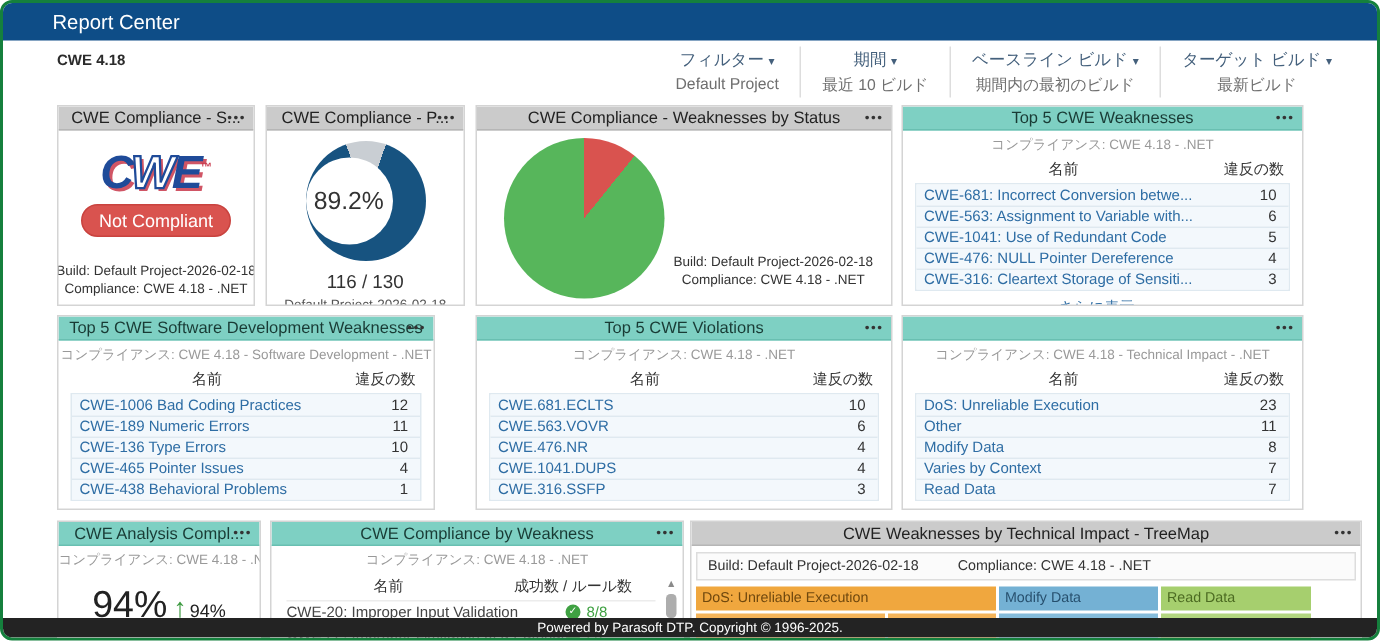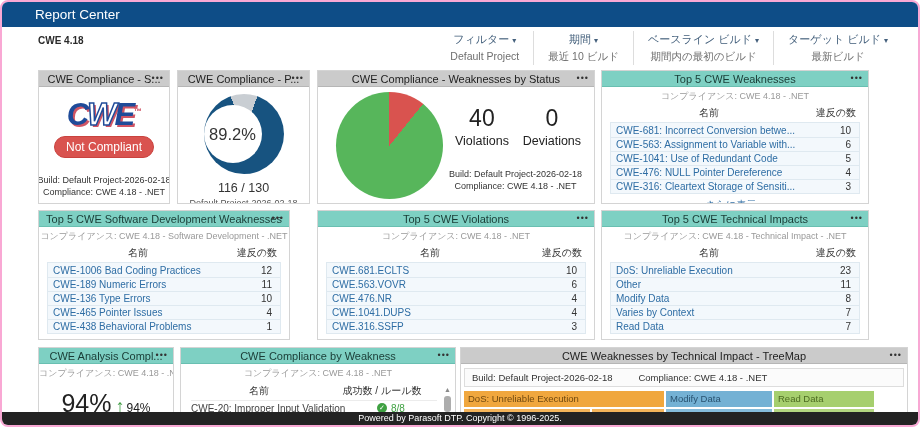--- a/index.html
+++ b/index.html
@@ -1,17 +1,17 @@
 <!DOCTYPE html>
 <html><head>
 <meta charset="utf-8">
 <style>
   * { margin:0; padding:0; box-sizing:border-box; }
   html,body { width:920px; height:427px; background:#fff; font-family:"Liberation Sans", sans-serif; }
-  .frame { position:absolute; inset:0; width:920px; height:427px; border:2px solid #f9a8d4; border-radius:8px; overflow:hidden; background:#fff;text-decoration:underline; }
+  .frame { position:absolute; inset:0; width:920px; height:427px; border:2px solid #15803d; border-radius:8px; overflow:hidden; background:#fff;text-decoration:underline; }
 
   
   .topbar { position:absolute; left:0; right:0; top:0; height:25px; background:#0e4d87; color:#fff; }
   .topbar .apptitle { position:absolute; left:33px; top:0; line-height:25px; font-size:13.5px; }
 
   
   .page-title { position:absolute; left:36px; top:33px; font-size:10px; font-weight:bold; color:#2b2b2b; }
   .filters { position:absolute; top:29px; right:16px; display:flex; align-items:stretch; }
   .filter-group { padding:1px 14px; text-align:center; cursor:pointer; }
   .filter-group + .filter-group { border-left:1px solid #ddd; }
@@ -153,30 +153,20 @@
     </div>
   </div>
 
   <div class="widget" style="left:315px; top:68px; width:278px; height:134px;">
     <div class="w-header gray">
       <span class="w-title">CWE Compliance - Weaknesses by Status</span>
       <span class="menu-dots">•••</span>
     </div>
     <div class="w3-body">
       <div class="pie" id="status-pie" style="background: conic-gradient(rgb(217, 83, 79) 0deg, rgb(217, 83, 79) 10.8%, rgb(87, 182, 91) 10.8%, rgb(87, 182, 91) 100%);"></div>
-      <div class="w3-stats">
-        <div>
-          <div class="stat-value">40</div>
-          <div class="stat-label">Violations</div>
-        </div>
-        <div>
-          <div class="stat-value">0</div>
-          <div class="stat-label">Deviations</div>
-        </div>
-      </div>
       <div class="w3-lines">
         <div>Build: Default Project-2026-02-18</div>
         <div>Compliance: CWE 4.18 - .NET</div>
       </div>
     </div>
   </div>
 
   <div class="widget" style="left:599px; top:68px; width:268px; height:134px;">
     <div class="w-header teal">
       <span class="w-title">Top 5 CWE Weaknesses</span>
@@ -277,21 +267,20 @@
       <div class="trow">
           <a class="tname">CWE.316.SSFP</a>
           <span class="tcount">3</span>
         </div>
     </div>
     <a class="more-link">さらに表示...</a>
   </div>
 
   <div class="widget" style="left:599px; top:208px; width:268px; height:130px;">
     <div class="w-header teal">
-      <span class="w-title">Top 5 CWE Technical Impacts</span>
       <span class="menu-dots">•••</span>
     </div>
     <div class="subtitle">コンプライアンス: CWE 4.18 - Technical Impact - .NET</div>
     <div class="colhead">
       <span class="ch-name">名前</span>
       <span class="ch-count">違反の数</span>
     </div>
     <div class="tbl">
       <div class="trow">
           <a class="tname">DoS: Unreliable Execution</a>

